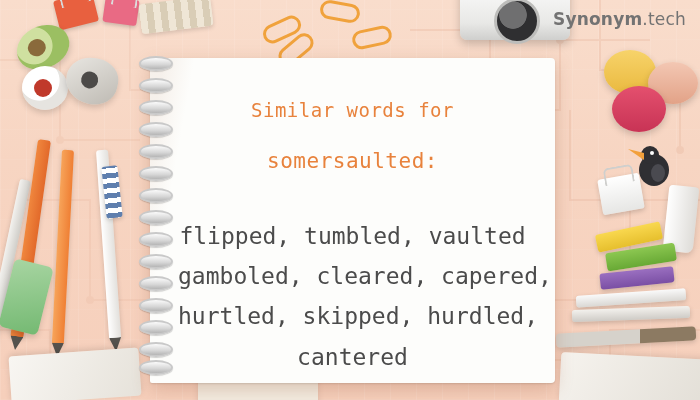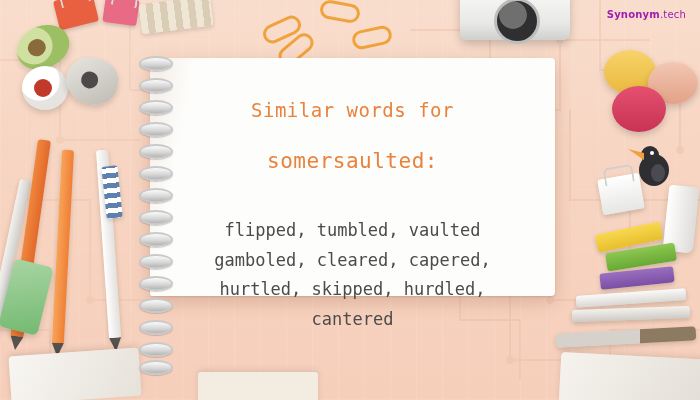--- a/index.html
+++ b/index.html
@@ -50,21 +50,21 @@
     height: 400px;
     opacity: .25;
   }
 
   
   .notebook {
     position: absolute;
     left: 150px;
     top: 58px;
     width: 405px;
-    height: 238px;
+    height: 325px;
     background: #fdfdfb;
     box-shadow: 0 6px 18px rgba(150, 90, 60, 0.28), 0 1px 2px rgba(0,0,0,.12);
     border-radius: 2px 4px 4px 2px;
   }
   .page-sheen {
     position: absolute;
     inset: 0;
     background: linear-gradient(100deg, rgba(240,230,222,.55) 0 14px, rgba(255,255,255,0) 44px);
     pointer-events: none;
   }
@@ -103,37 +103,37 @@
     line-height: 1.55;
   }
   .headline .word {
     display: block;
     margin-top: 20px;
     font-size: 21px;
   }
   .synonyms {
     margin-top: 38px;
     color: #4b4b4b;
-    font-size: 17px;
+    font-size: 23px;
     line-height: 1.75;
     padding: 0 28px;
   }
   .synonyms span {
     display: block;
     white-space: nowrap;
   }
 
   
   .brand {
     position: absolute;
     right: 14px;
     top: 9px;
     font-family: "DejaVu Sans", sans-serif;
-    font-size: 10px;
-    color: #a21caf;
+    font-size: 17px;
+    color: #737373;
     letter-spacing: .2px;
   }
   .brand b { font-weight: bold; }
 
   
   .obj { position: absolute; }
 
   .clip-red {
     left: 56px; top: -4px; width: 40px; height: 30px;
     background: #e8603f;

